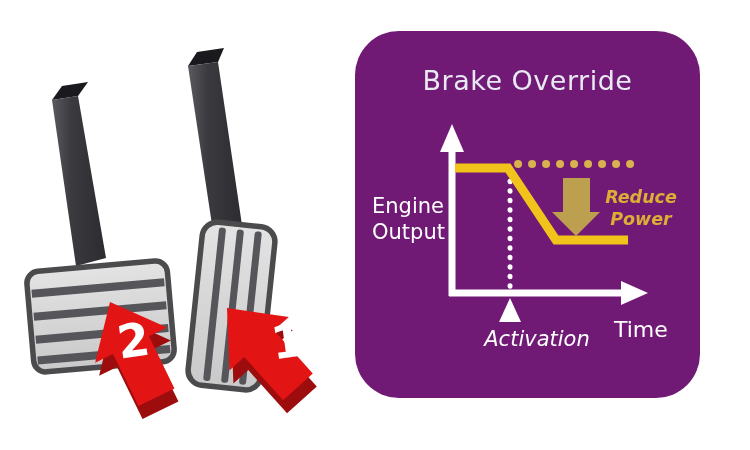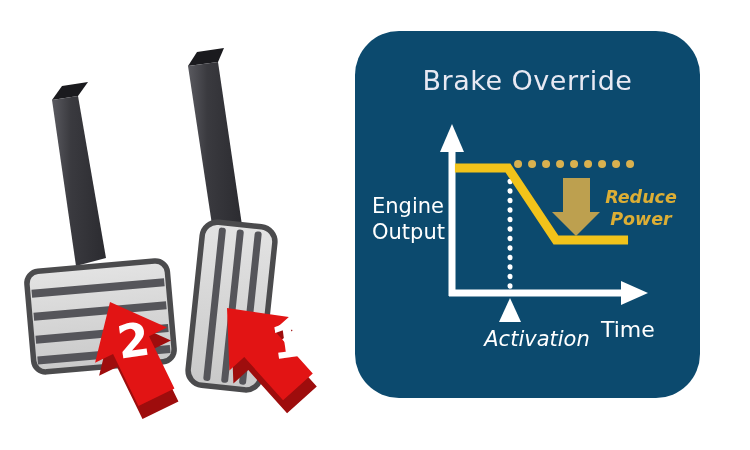--- a/index.html
+++ b/index.html
@@ -78,21 +78,21 @@
       <text class="arrow-num" x="118" y="357" transform="rotate(-8 131 345)">2</text>
     </g>
 
     <g>
       <polygon transform="translate(231,321) rotate(-42)" points="0,0 40,48 20,48 20,106 -20,106 -20,48 -40,48" fill="#9e0d0d"></polygon>
       <polygon transform="translate(227,308) rotate(-42)" points="0,0 40,48 20,48 20,106 -20,106 -20,48 -40,48" fill="#e21414"></polygon>
       <text class="arrow-num" x="272" y="358" transform="rotate(-8 284 346)">1</text>
     </g>
   </svg>
 
-  <div id="override-panel" style="background: #0c4a6e;">
+  <div id="override-panel" style="background: #701a75;">
 
     <div id="panel-title" style="color: rgb(232, 233, 243);">Brake Override</div>
 
     <svg id="chart-svg" width="345" height="367" viewBox="0 0 345 367">
 
       <line x1="97" y1="118" x2="97" y2="265" stroke="#ffffff" stroke-width="7"></line>
       <polygon points="97,93 85,121 109,121" fill="#ffffff"></polygon>
 
       <line x1="94" y1="262" x2="272" y2="262" stroke="#ffffff" stroke-width="7"></line>
       <polygon points="293,262 266,250 266,274" fill="#ffffff"></polygon>
@@ -116,17 +116,17 @@
         <polygon points="197,181 245,181 221,205" fill="#bda04f"></polygon>
       </g>
 
       <polygon id="activation-marker" fill="#ffffff" points="155.011,267 144.011,291 166.011,291"></polygon>
     </svg>
 
     <div class="chart-label" id="engine-output-label" style="color: rgb(255, 255, 255);">Engine Output</div>
 
     <div class="chart-label" id="reduce-power-label" style="color: rgb(220, 174, 53);">Reduce Power</div>
 
-    <div class="chart-label" id="time-label" style="color: rgb(255, 255, 255);">Time</div>
+    <div class="chart-label" id="time-label" style="color: rgb(255, 255, 255); margin-left: 13px;">Time</div>
 
     <div class="chart-label" id="activation-label" style="color: rgb(255, 255, 255); margin-left: 21px;">Activation</div>
   </div>
 </div>
 
 </body></html>

